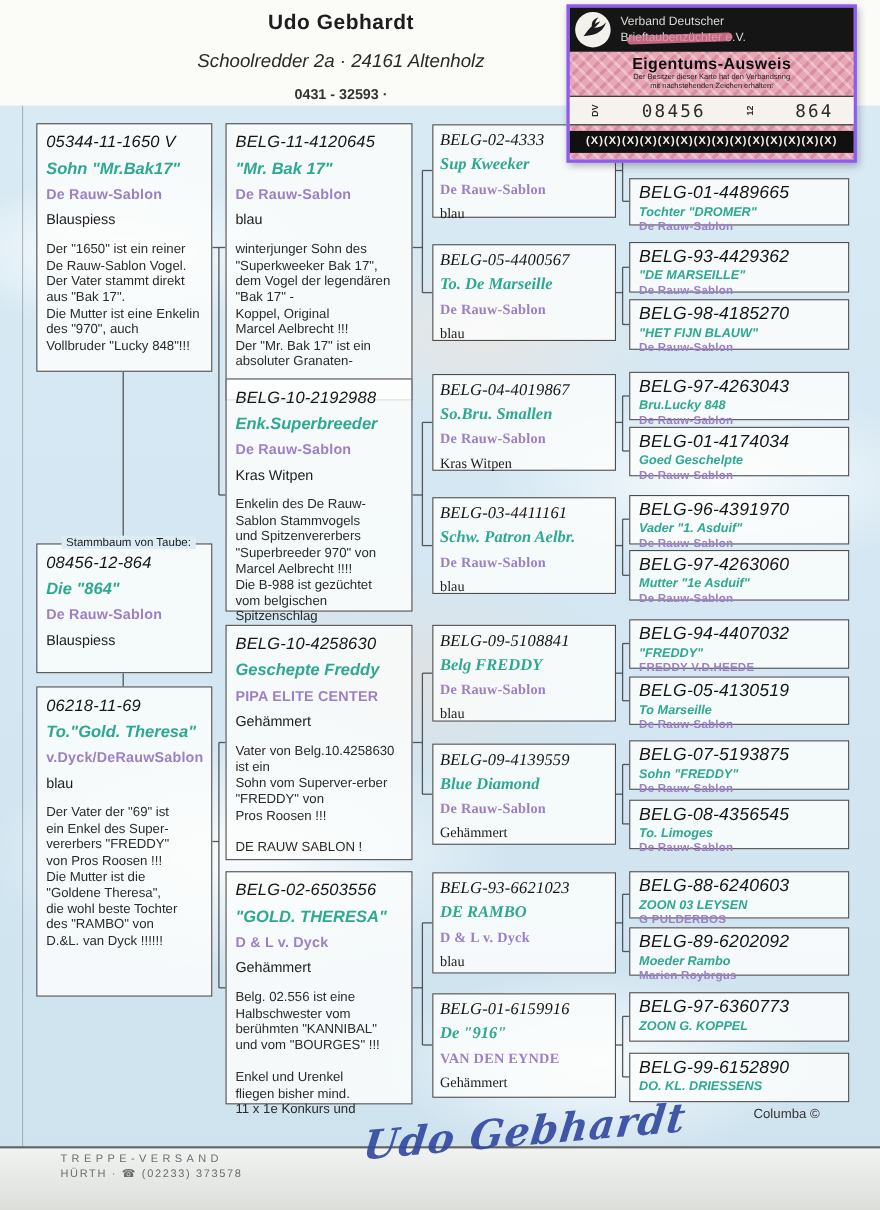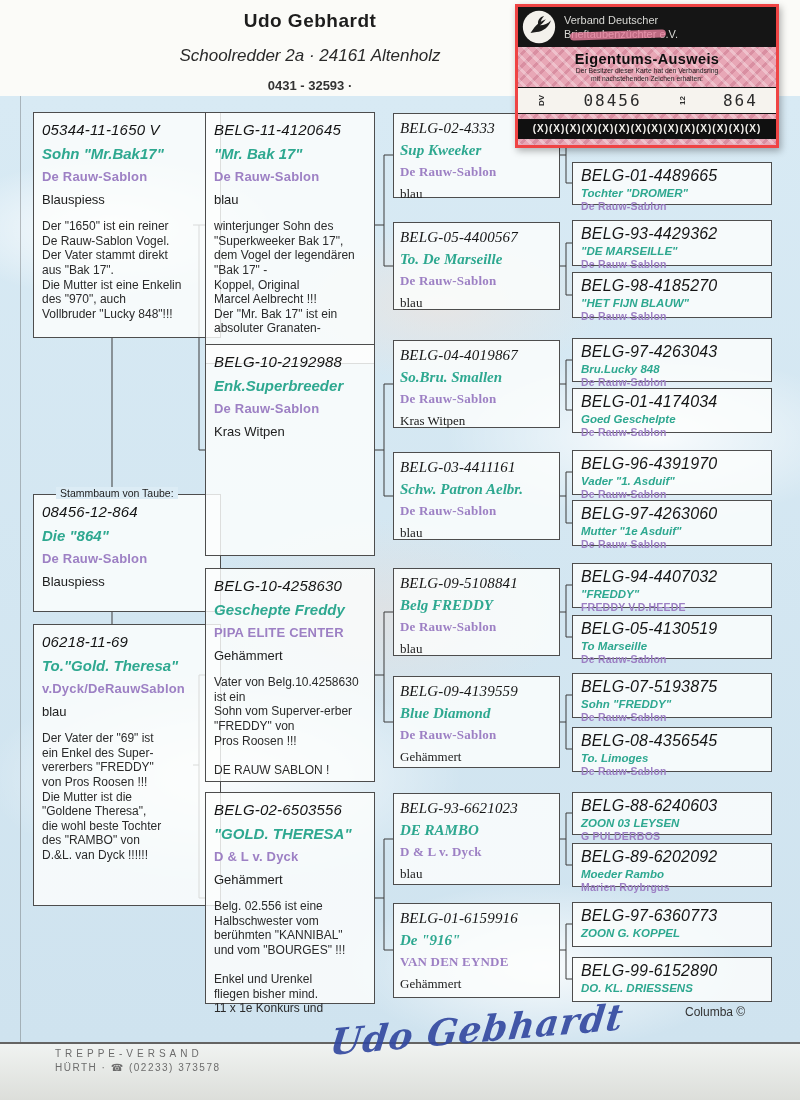--- a/index.html
+++ b/index.html
@@ -29,21 +29,21 @@
   .hdr{position:absolute;left:60px;top:10px;width:500px;text-align:center;color:#1d1d1d;}
   .hdr .owner{font-size:19px;font-weight:bold;letter-spacing:.5px;}
   .hdr .addr{font-size:17px;font-style:italic;margin-top:14px;color:#2a2a2a;}
   .hdr .phone{font-size:13px;font-weight:bold;margin-top:12px;color:#333;}
 
   
   .box{position:absolute;box-sizing:border-box;z-index:2;
     background:rgba(253,254,253,.82);
     border:1.5px solid #4d4d4d;
     padding:8px 8px 6px 8px;}
-  .c1{left:33px;width:188px;}
+  .c1{left:33px;width:160px;}
   .c2{left:205px;width:170px;}
   .c3{left:393px;width:167px;}
   .c4{left:572px;width:200px;}
   .ring{font-style:italic;font-size:15px;color:#141414;letter-spacing:.2px;}
   .pname{font-style:italic;font-weight:bold;font-size:15px;color:#2ea890;margin-top:7px;}
   .strain{font-weight:bold;font-size:13px;color:#9d80c4;margin-top:7px;letter-spacing:.2px;}
   .pcolor{font-size:13px;color:#202020;margin-top:8px;}
   .notes{font-size:12px;color:#2a2a2a;margin-top:12px;line-height:1.22;white-space:pre-line;}
   .g3{padding:6px 6px;font-family:Liberation Serif, serif;}
   .g3 .pname{margin-top:5px;}
@@ -55,21 +55,21 @@
   .g4 .strain{font-size:10.5px;margin-top:1px;}
   .tree-label{position:absolute;left:56px;top:487px;z-index:3;
     font-size:10.5px;color:#1c1c1c;background:#dcecf5;padding:0 4px;}
 
   
   svg.connectors{position:absolute;left:0;top:0;z-index:1;pointer-events:none;}
   svg.connectors line{stroke:#3f3f3f;stroke-width:1.2;opacity:.85;}
 
   
   .card{position:absolute;left:515px;top:4px;width:258px;z-index:5;
-    background:#e8a7b6;border:3px solid #ef4444;box-shadow:2px 3px 7px rgba(0,0,0,.3);}
+    background:#e8a7b6;border:3px solid #8b5cf6;box-shadow:2px 3px 7px rgba(0,0,0,.3);}
   .card .pat{
     background-image:
       repeating-linear-gradient(45deg, rgba(255,255,255,.3) 0 3px, rgba(255,255,255,0) 3px 9px),
       repeating-linear-gradient(-45deg, rgba(164,56,88,.22) 0 3px, rgba(164,56,88,0) 3px 9px);
   }
   .card-head{height:40px;background:#151515;display:flex;align-items:center;position:relative;}
   .logo{width:34px;height:34px;margin-left:4px;flex:0 0 auto;}
   .org{margin-left:8px;color:#d8d8d4;font-size:11px;line-height:1.3;}
   .scribble{position:absolute;left:52px;top:24px;width:96px;height:8px;
     background:rgba(232,128,158,.8);transform:rotate(-2deg);border-radius:4px;}
@@ -252,20 +252,28 @@
 Koppel, Original
 Marcel Aelbrecht !!!
 Der "Mr. Bak 17" ist ein
 absoluter Granaten-</div>
 </div>
 <div class="box c2" style="top:344px;height:212px;">
   <div class="ring">BELG-10-2192988</div>
   <div class="pname">Enk.Superbreeder</div>
   <div class="strain">De Rauw-Sablon</div>
   <div class="pcolor">Kras Witpen</div>
+  <div class="notes">Enkelin des De Rauw-
+Sablon Stammvogels
+und Spitzenvererbers
+"Superbreeder 970" von
+Marcel Aelbrecht !!!!
+Die B-988 ist gezüchtet
+vom belgischen
+Spitzenschlag</div>
 </div>
 <div class="box c2" style="top:568px;height:214px;">
   <div class="ring">BELG-10-4258630</div>
   <div class="pname">Geschepte Freddy</div>
   <div class="strain">PIPA ELITE CENTER</div>
   <div class="pcolor">Gehämmert</div>
   <div class="notes">Vater von Belg.10.4258630
 ist ein
 Sohn vom Superver-erber
 "FREDDY" von

